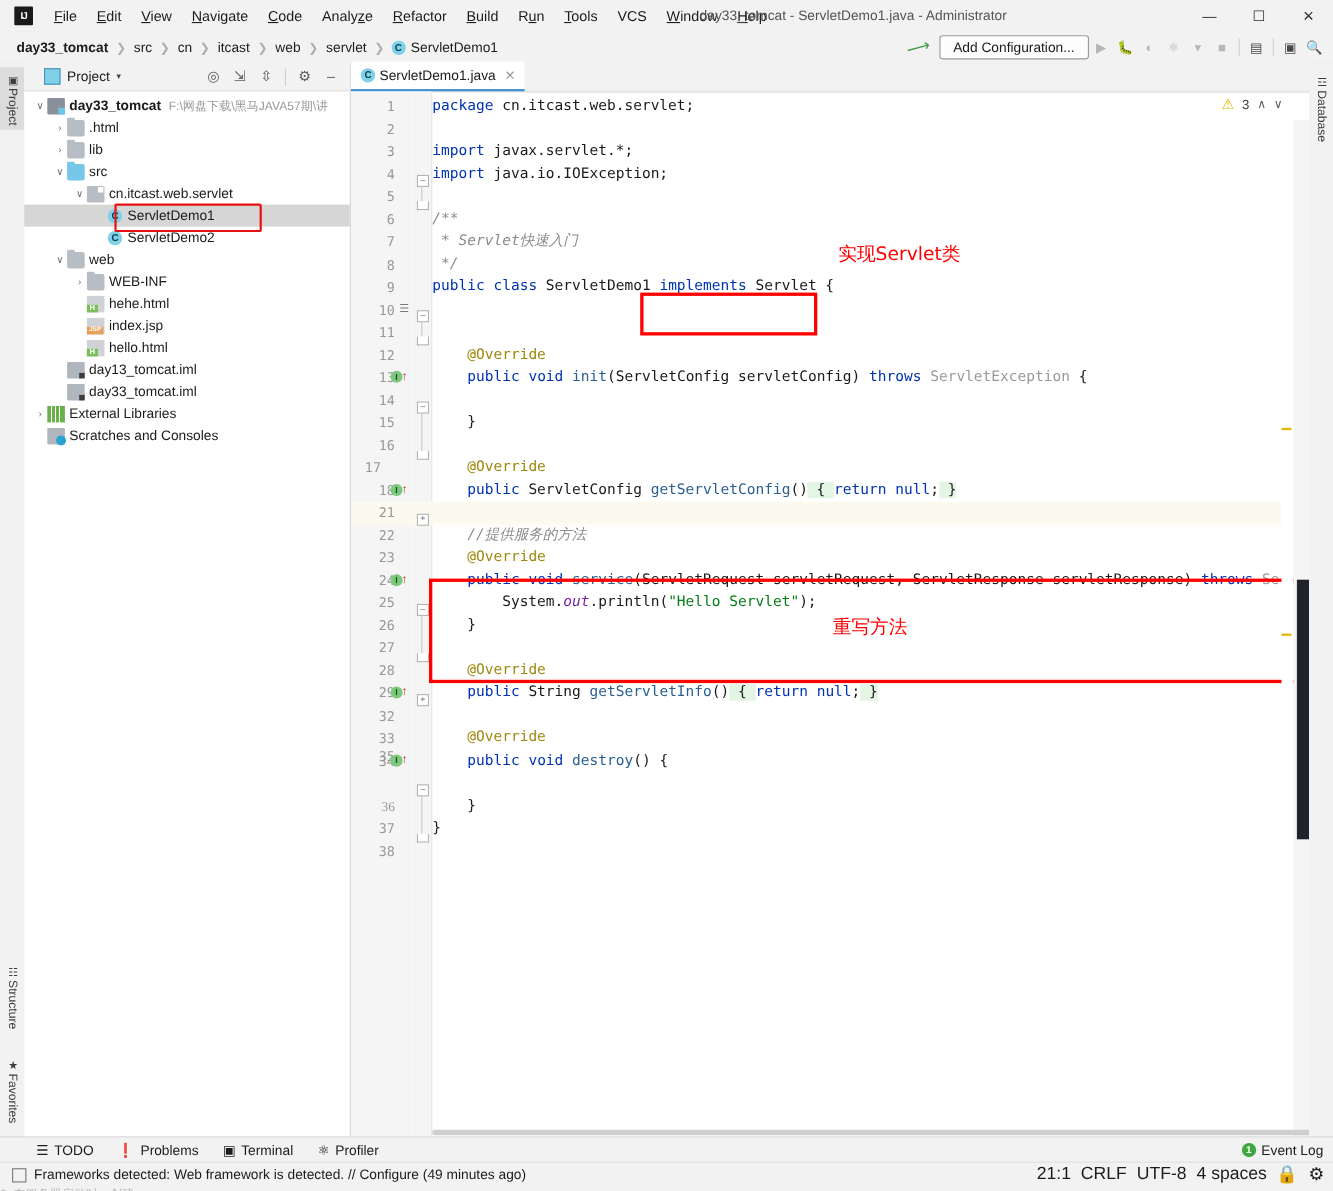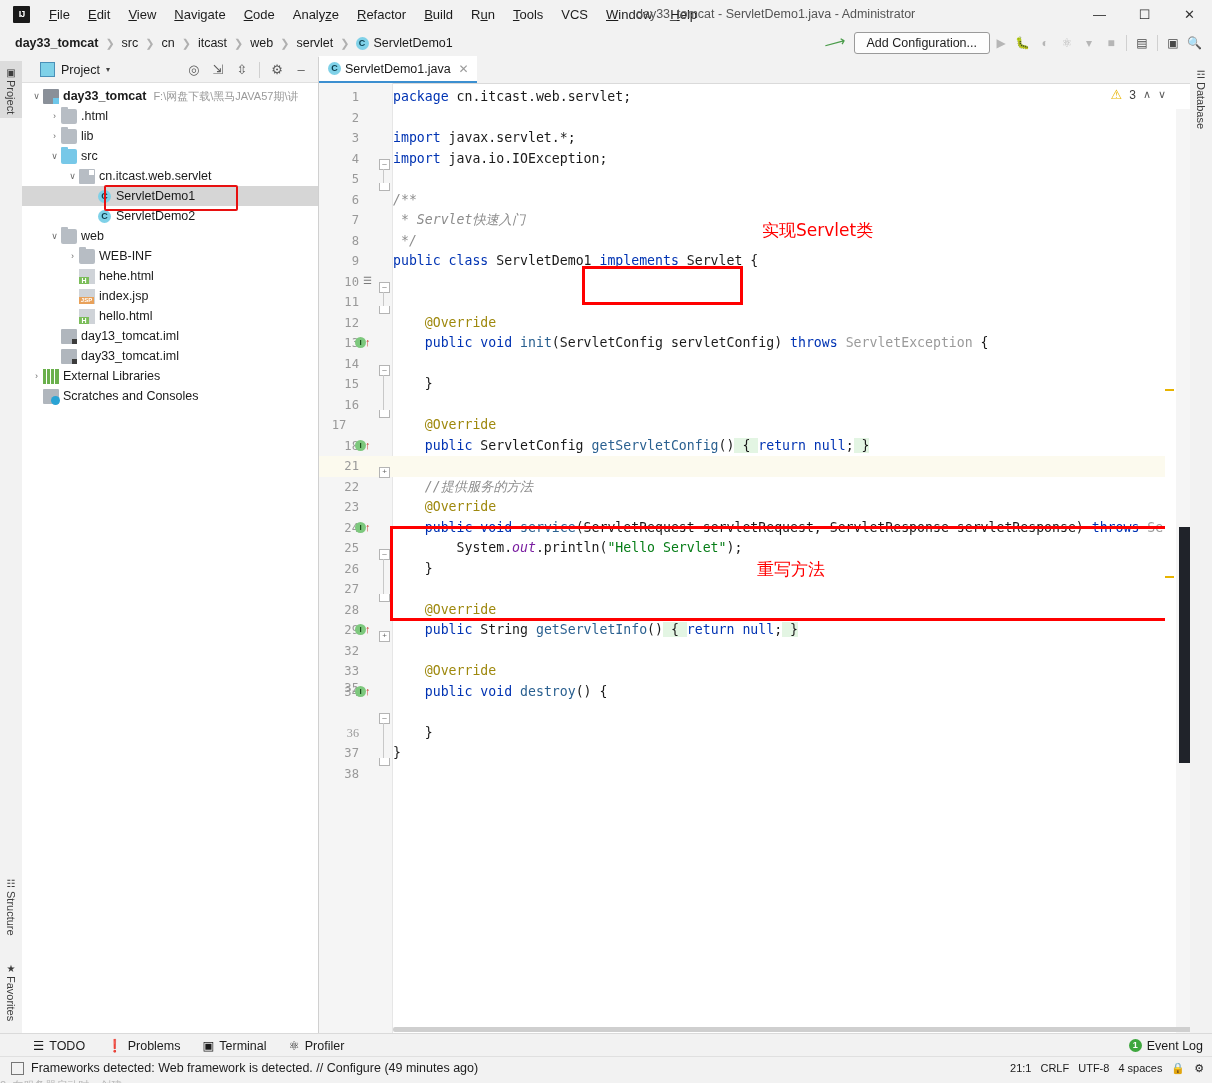--- a/index.html
+++ b/index.html
@@ -124,21 +124,21 @@
   .hscroll{position:absolute;left:74px;right:28px;bottom:0;height:6px;}
   .hthumb{position:absolute;left:0;height:5px;background:#cfcfcf;border-radius:2px;}
 
   
   .toolbar-bottom{position:absolute;left:0;top:1033px;width:1212px;height:23px;background:#f2f2f2;border-top:1px solid #dadada;display:flex;align-items:center;}
   .btool{display:flex;align-items:center;gap:5px;padding:0 11px;font-size:12.5px;color:#1c1c1c;}
   .evlog{position:absolute;right:9px;top:0;height:23px;display:flex;align-items:center;gap:5px;font-size:12.5px;}
   .greendot{width:13px;height:13px;border-radius:50%;background:#3fa73f;color:#fff;font-size:9px;font-weight:bold;text-align:center;line-height:13px;}
   .statusbar{position:absolute;left:0;top:1056px;width:1212px;height:22px;background:#f2f2f2;border-top:1px solid #e0e0e0;display:flex;align-items:center;}
   .status-left{display:flex;align-items:center;gap:7px;padding-left:11px;font-size:12.5px;color:#1c1c1c;}
-  .status-right{position:absolute;right:8px;display:flex;align-items:center;gap:9px;font-size:11px;color:#1c1c1c;}
+  .status-right{position:absolute;right:8px;display:flex;align-items:center;gap:9px;font-size:16px;color:#1c1c1c;}
   .sq{width:11px;height:11px;border:1px solid #777;}
   .bgtext{position:absolute;left:0;top:1078px;width:1212px;height:5px;overflow:hidden;color:#b9b9b9;font-size:11px;}
 </style>
 </head>
 <body>
 
 <div class="app">
 
   <div class="titlebar">
     <div class="ij-logo">IJ</div>

